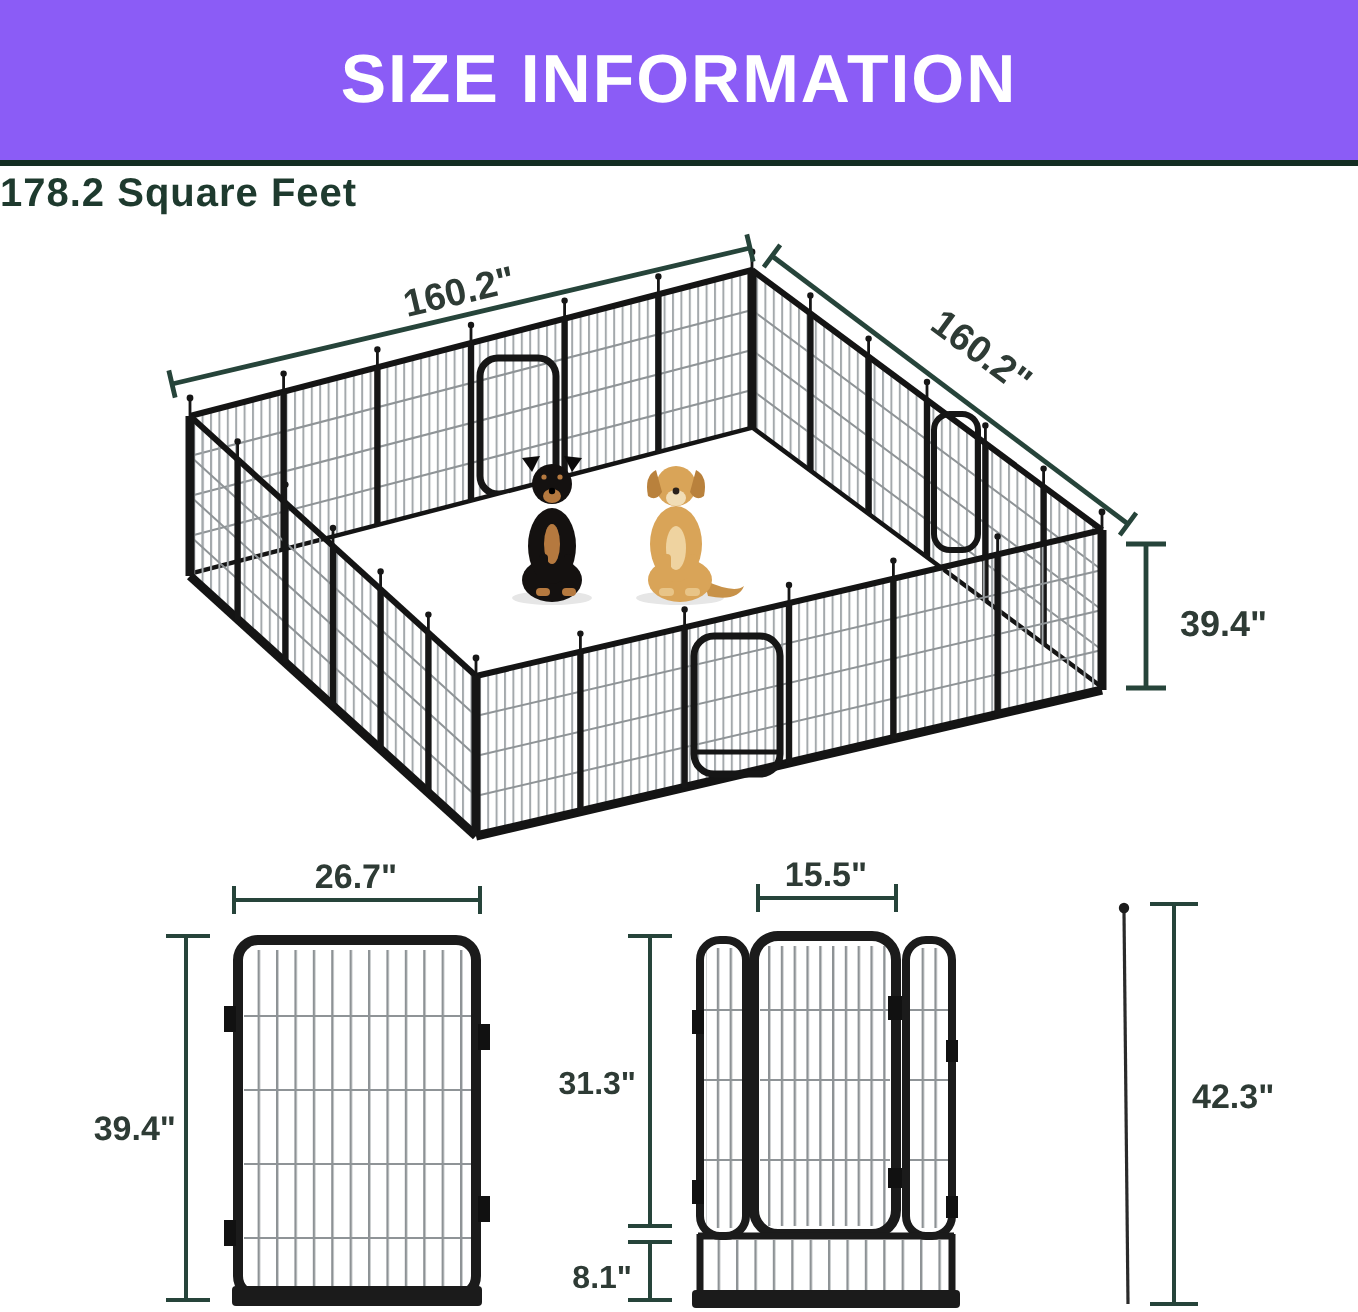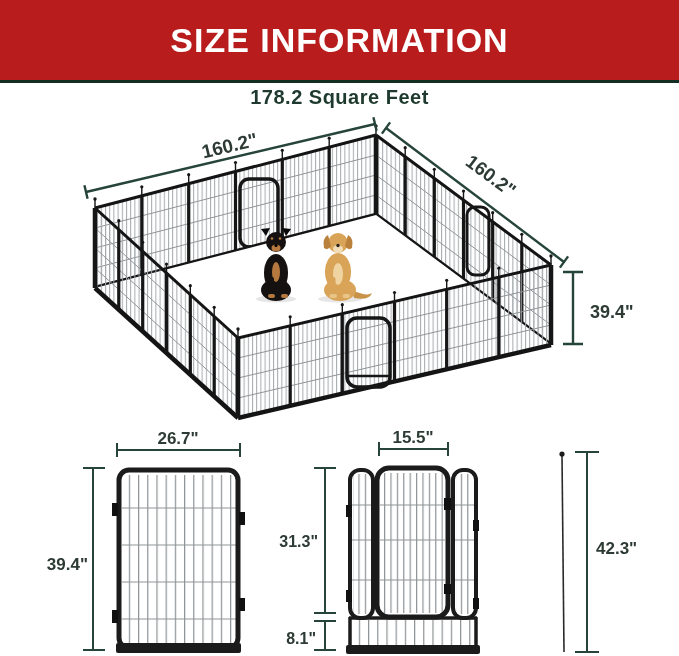--- a/index.html
+++ b/index.html
@@ -1,23 +1,23 @@
 <!DOCTYPE html>
 <html><head>
 <meta charset="utf-8">
 <style>
   html,body{margin:0;padding:0;background:#ffffff;}
   body{width:679px;height:656px;position:relative;overflow:hidden;
        font-family:"Liberation Sans", sans-serif;}
   .banner{position:absolute;top:0;left:0;width:679px;height:80px;
-          background:#b91c1c;border-bottom:3px solid #132e22;
+          background:#8b5cf6;border-bottom:3px solid #132e22;
           display:flex;align-items:center;justify-content:center;}
   .banner h1{margin:0;color:#ffffff;font-size:34px;font-weight:800;
              letter-spacing:1px;font-family:"Liberation Sans", sans-serif;}
-  .subtitle{position:absolute;top:86px;left:0;width:679px;text-align:center;
+  .subtitle{position:absolute;top:86px;left:0;width:679px;text-align:left;
             color:#1e3a2e;font-size:20px;font-weight:700;letter-spacing:.5px;}
   svg{position:absolute;top:0;left:0;}
   svg text{font-family:"Liberation Sans", sans-serif;font-weight:700;fill:#2e3b35;}
   .dim{stroke:#26443a;stroke-width:2;fill:none;}
   .dimthick{stroke:#26443a;stroke-width:2.4;fill:none;}
   .frame{stroke:#1b1b1b;fill:none;}
   .wire{stroke:#8f9497;stroke-width:1;}
 </style>
 </head>
 <body>

